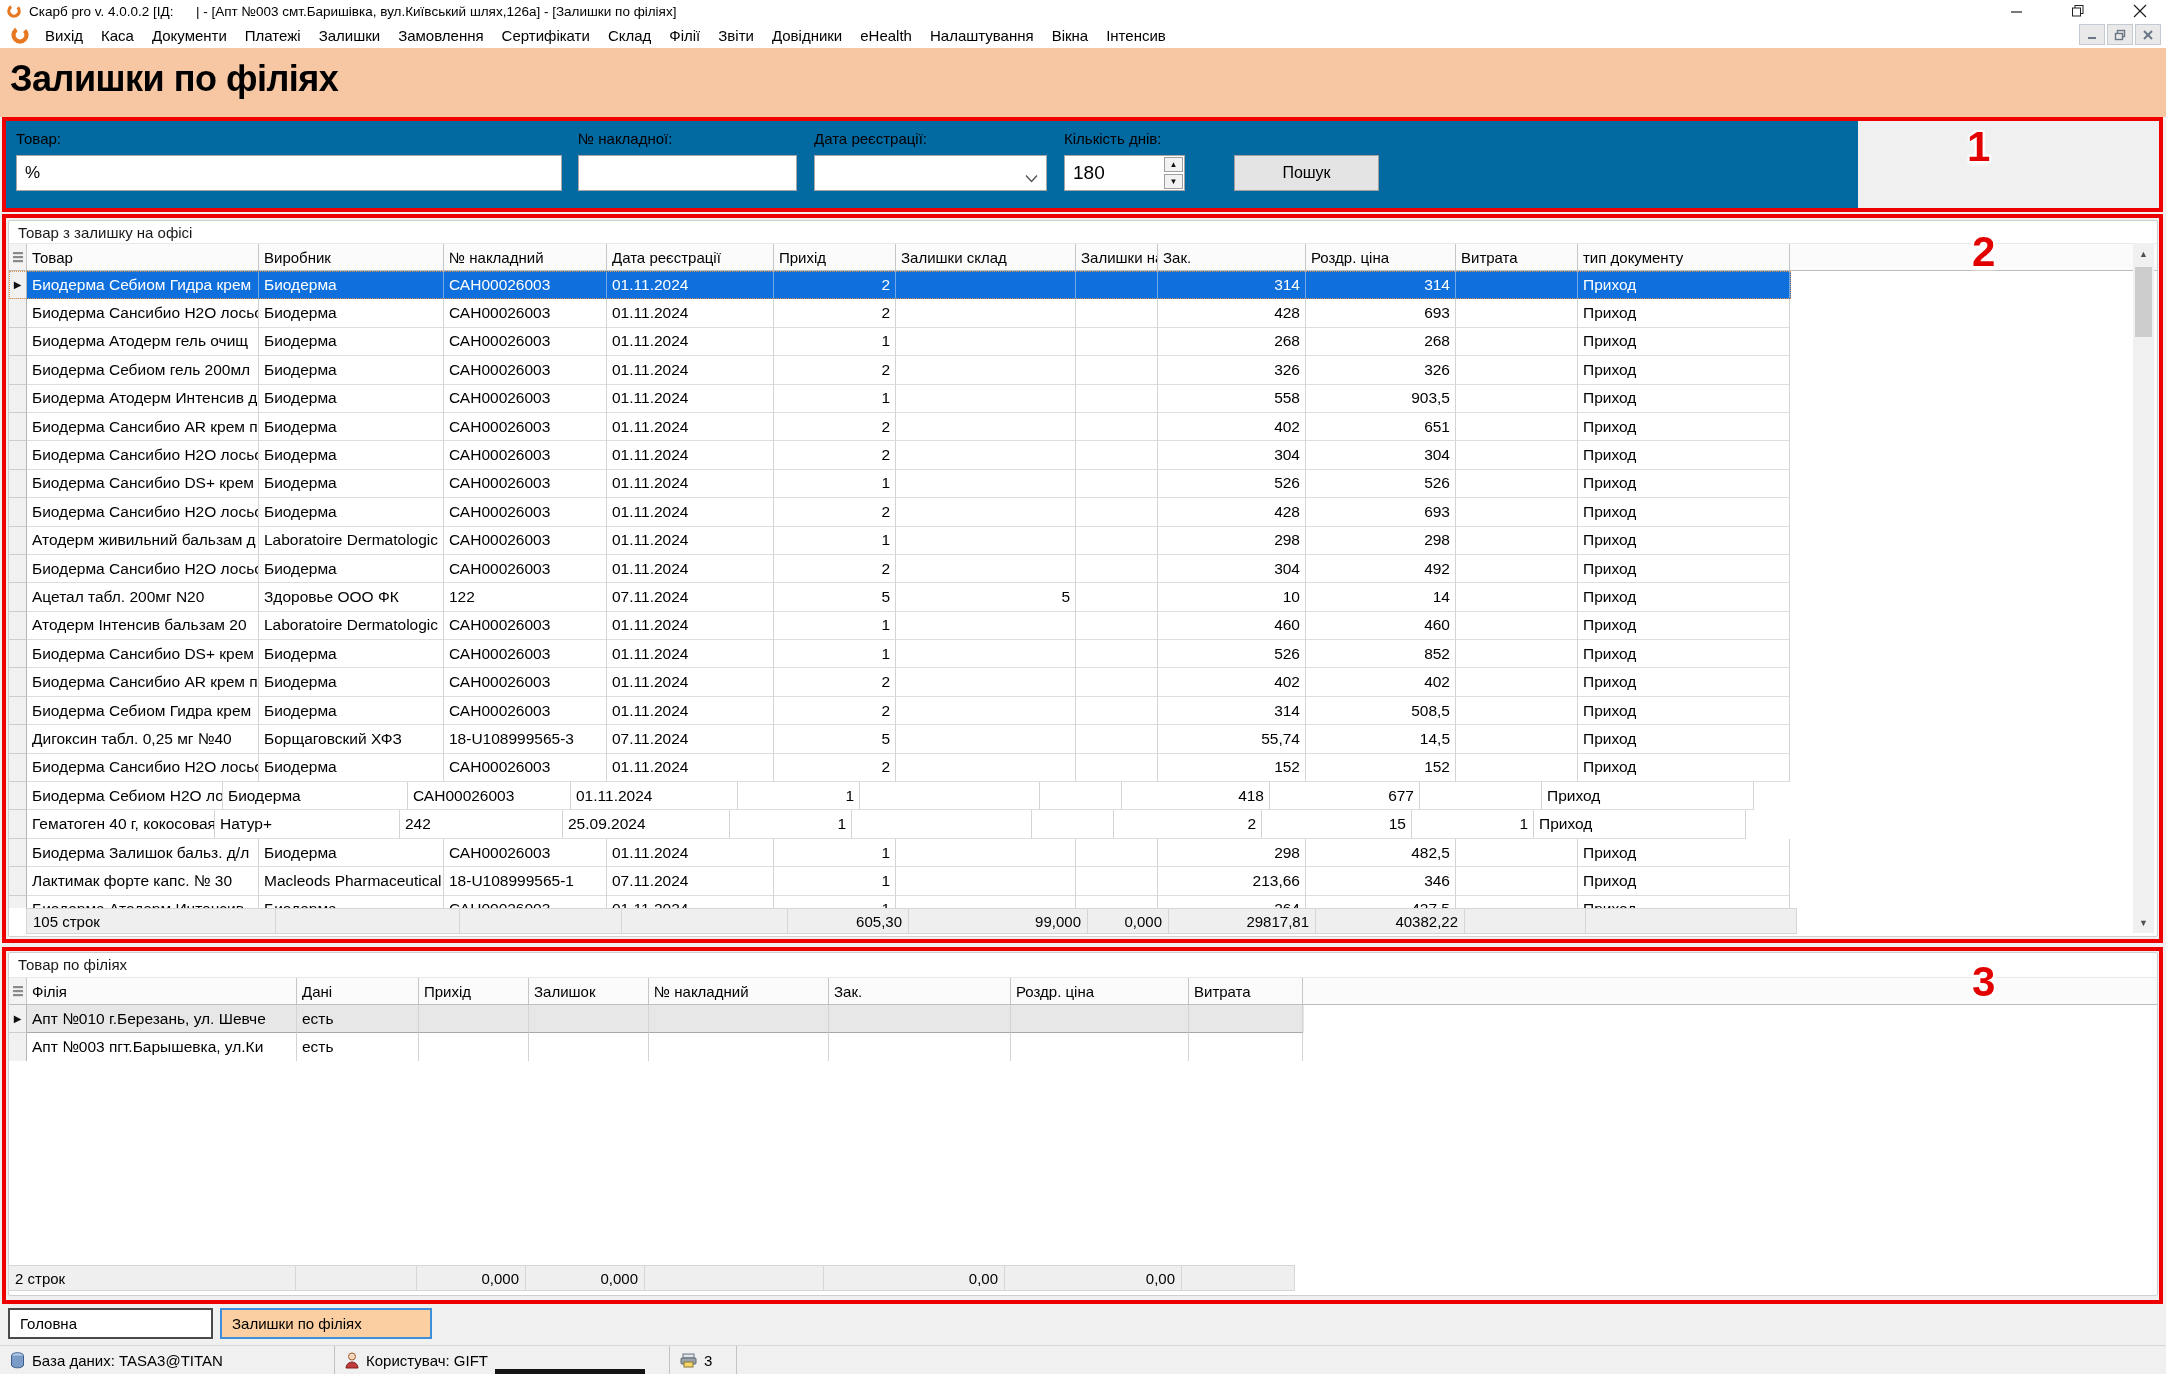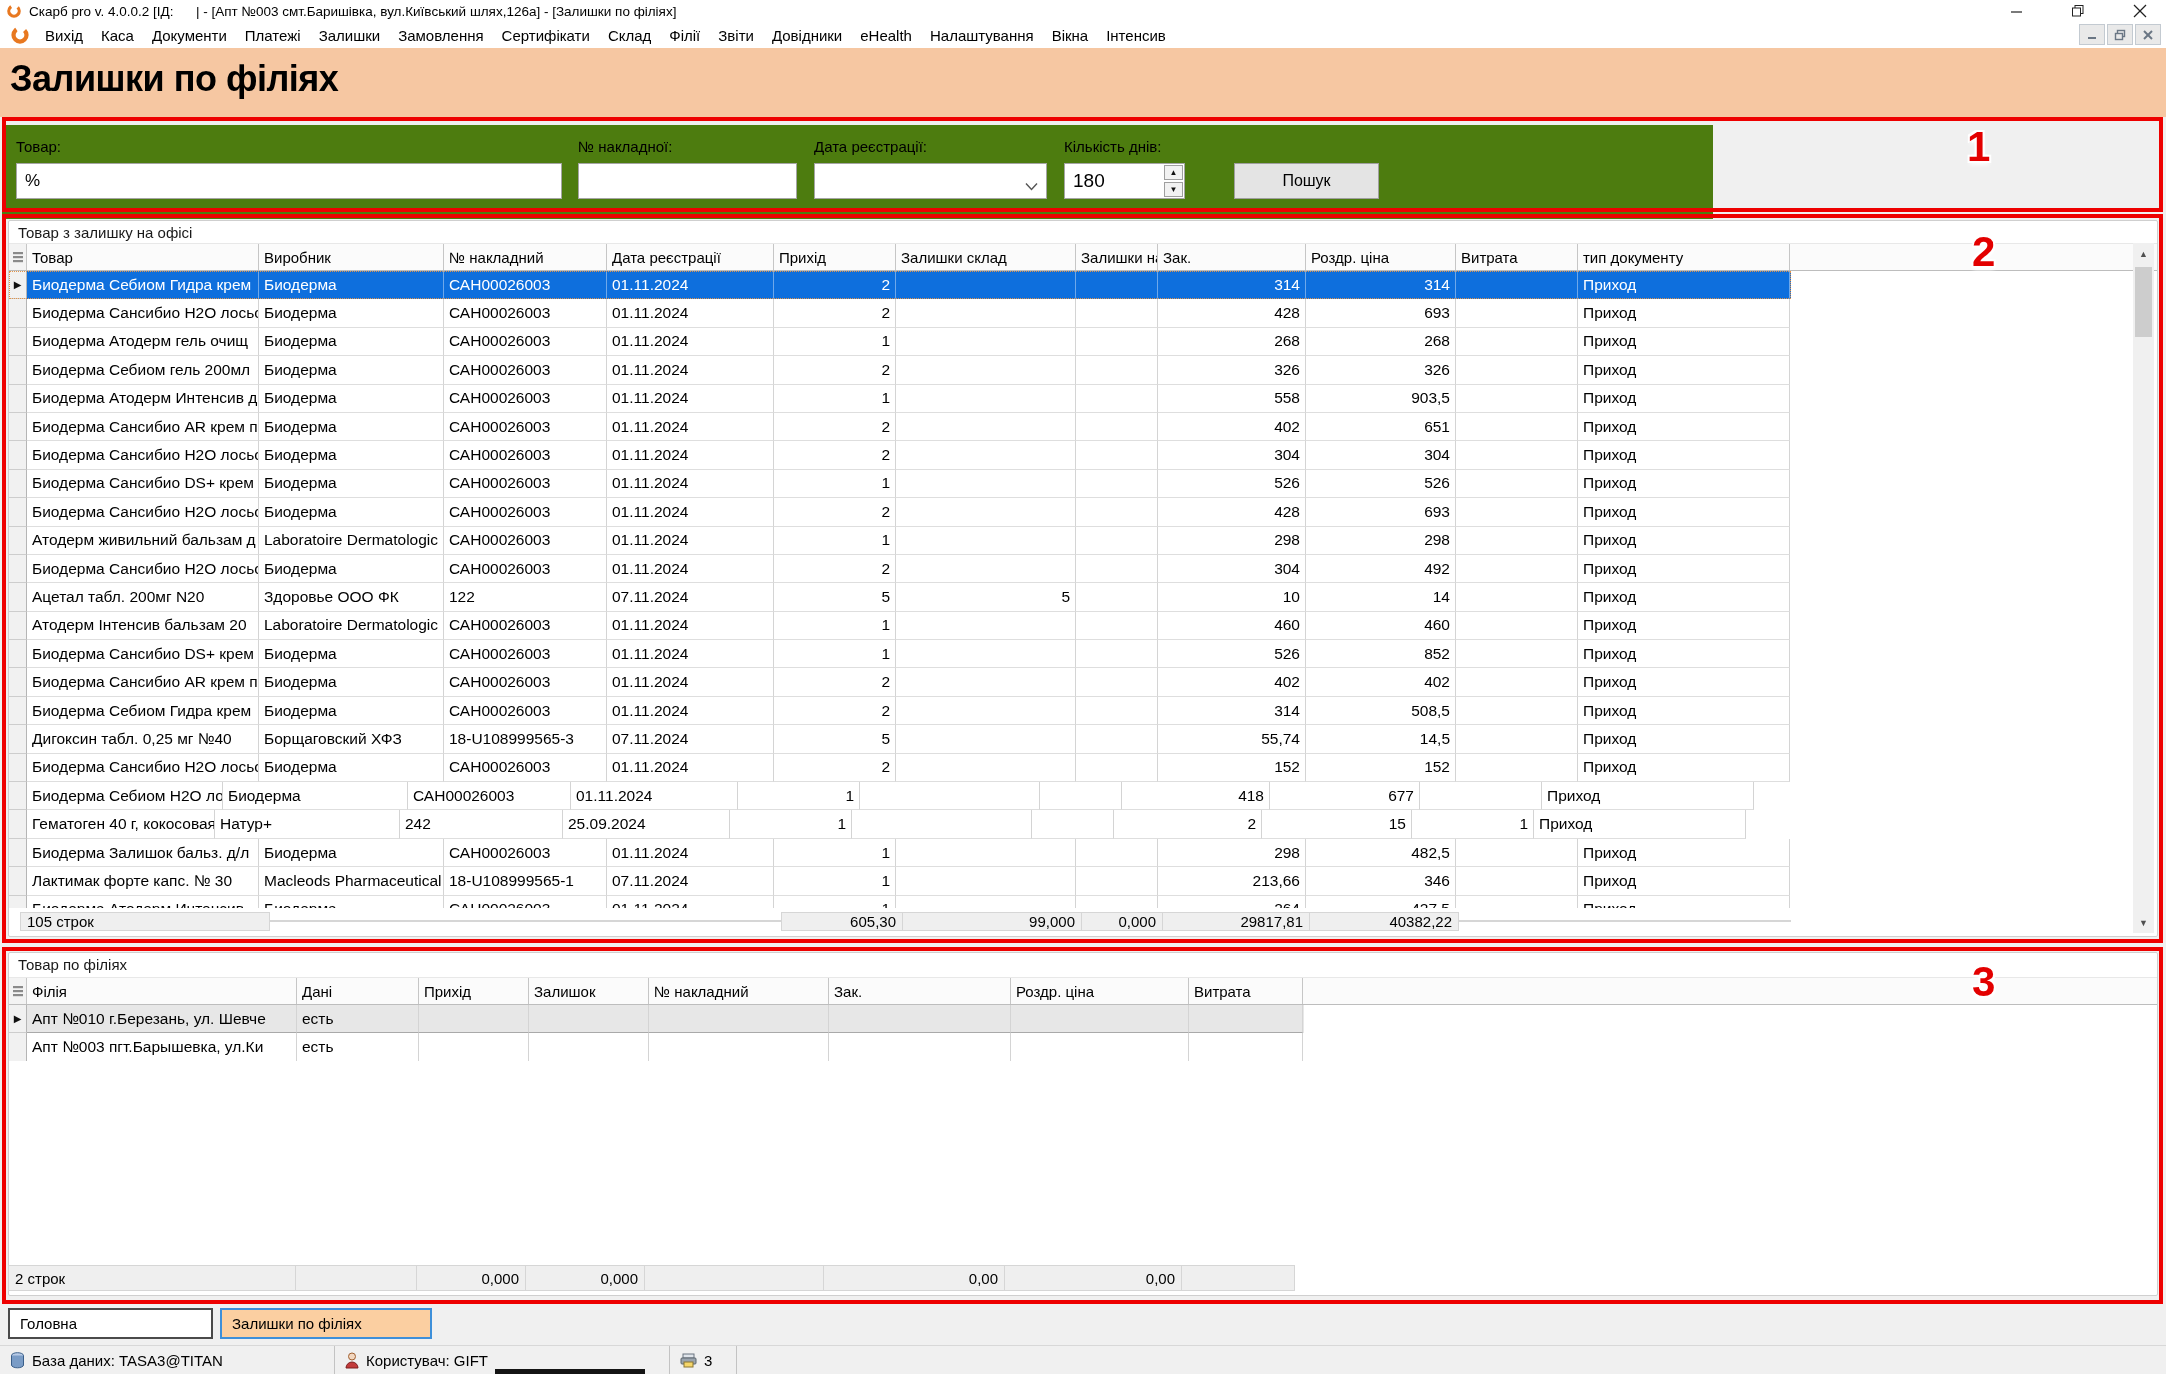--- a/index.html
+++ b/index.html
@@ -24,21 +24,21 @@
   .mdi-btn { width:26px; height:21px; background:#e9e9e9; border:1px solid #c3cad1;
     display:flex; align-items:center; justify-content:center; }
   
   .pageband { position:absolute; left:0; top:48px; width:100%; height:69px; background:#f6c7a2; }
   .page-title { font-size:36px; font-weight:bold; letter-spacing:-0.5px; margin:10px 0 0 10px; }
   
   .anno-rect { position:absolute; border:4px solid #ee0000; z-index:60; pointer-events:none; }
   .anno-num { position:absolute; z-index:61; color:#e30000; font-weight:bold; font-size:42px; pointer-events:none;
     text-shadow:-2px -2px 0 #fff, 2px -2px 0 #fff, -2px 2px 0 #fff, 2px 2px 0 #fff, 0 4px 4px rgba(255,255,255,.9); }
   
-  .search-panel { position:absolute; left:2px; top:125px; width:1711px; height:94px; background:#4d7c0f; }
+  .search-panel { position:absolute; left:2px; top:117px; width:1856px; height:94px; background:#0369a1; }
   .fld-label { position:absolute; font-size:15px; top:13px; }
   .fld { position:absolute; top:38px; height:36px; background:#fff; border:1px solid #a5a5a5;
     font-size:17px; display:flex; align-items:center; padding:0 8px; }
   .combo-arrow { position:absolute; right:8px; top:12px; }
   .spin { position:absolute; top:38px; height:36px; background:#fff; border:1px solid #a5a5a5; }
   .spin .val { position:absolute; left:8px; top:0; height:34px; display:flex; align-items:center; font-size:19px; }
   .spin-btns { position:absolute; right:1px; top:1px; width:19px; height:32px; display:flex; flex-direction:column; gap:2px; }
   .spin-btn { flex:1; background:#f2f2f2; border:1px solid #9f9f9f; font-size:8px; line-height:8px;
     display:flex; align-items:center; justify-content:center; color:#111; }
   .btn { position:absolute; top:38px; height:36px; background:#e4e4e4; border:1px solid #9f9f9f;
@@ -536,21 +536,21 @@
         <div class="cell" style="width: 167px;">01.11.2024</div>
         <div class="cell num" style="width: 122px;">1</div>
         <div class="cell num" style="width: 180px;"></div>
         <div class="cell num" style="width: 82px;"></div>
         <div class="cell num" style="width: 148px;">264</div>
         <div class="cell num" style="width: 150px;">427,5</div>
         <div class="cell num" style="width: 122px;"></div>
         <div class="cell" style="width: 212px;">Приход</div>
       </div>
     </div>
-  <div class="sum-row" style="left:12px; top:687px;align-items:center;" id="office-summary">
+  <div class="sum-row" style="left:18px; top:687px;" id="office-summary">
       <div class="sum-cell" style="width: 250px;">105 строк</div>
       <div class="sum-cell" style="width: 185px;"></div>
       <div class="sum-cell" style="width: 163px;"></div>
       <div class="sum-cell" style="width: 167px;"></div>
       <div class="sum-cell num" style="width: 122px;">605,30</div>
       <div class="sum-cell num" style="width: 180px;">99,000</div>
       <div class="sum-cell num" style="width: 82px;">0,000</div>
       <div class="sum-cell num" style="width: 148px;">29817,81</div>
       <div class="sum-cell num" style="width: 150px;">40382,22</div>
       <div class="sum-cell" style="width: 122px;"></div>

